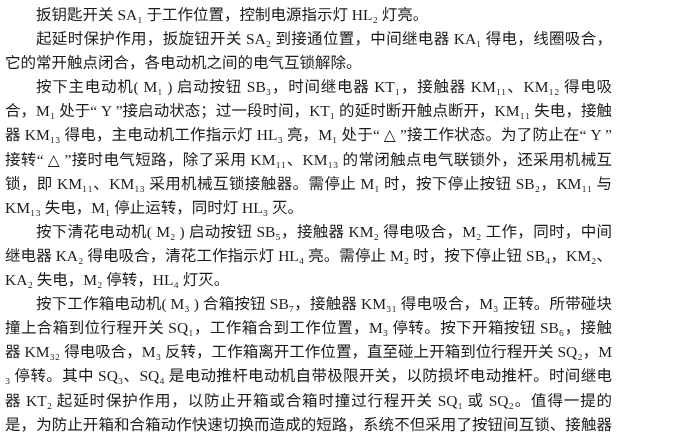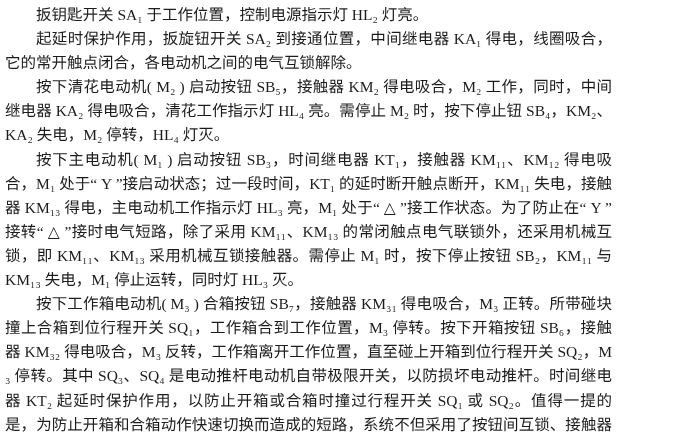--- a/index.html
+++ b/index.html
@@ -26,16 +26,16 @@
     text-indent: 2em;
     word-break: break-all;
   }
 </style>
 </head>
 <body>
 
 <div class="page">
   <p>扳钥匙开关 SA₁ 于工作位置，控制电源指示灯 HL₂ 灯亮。</p>
   <p>起延时保护作用，扳旋钮开关 SA₂ 到接通位置，中间继电器 KA₁ 得电，线圈吸合，它的常开触点闭合，各电动机之间的电气互锁解除。</p>
+  <p>按下主电动机( M₁ ) 启动按钮 SB₃，时间继电器 KT₁，接触器 KM₁₁、KM₁₂ 得电吸合，M₁ 处于“ Y ”接启动状态；过一段时间，KT₁ 的延时断开触点断开，KM₁₁ 失电，接触器 KM₁₃ 得电，主电动机工作指示灯 HL₃ 亮，M₁ 处于“ △ ”接工作状态。为了防止在“ Y ”接转“ △ ”接时电气短路，除了采用 KM₁₁、KM₁₃ 的常闭触点电气联锁外，还采用机械互锁，即 KM₁₁、KM₁₃ 采用机械互锁接触器。需停止 M₁ 时，按下停止按钮 SB₂，KM₁₁ 与 KM₁₃ 失电，M₁ 停止运转，同时灯 HL₃ 灭。</p>
   <p>按下清花电动机( M₂ ) 启动按钮 SB₅，接触器 KM₂ 得电吸合，M₂ 工作，同时，中间继电器 KA₂ 得电吸合，清花工作指示灯 HL₄ 亮。需停止 M₂ 时，按下停止钮 SB₄，KM₂、KA₂ 失电，M₂ 停转，HL₄ 灯灭。</p>
-  <p>按下主电动机( M₁ ) 启动按钮 SB₃，时间继电器 KT₁，接触器 KM₁₁、KM₁₂ 得电吸合，M₁ 处于“ Y ”接启动状态；过一段时间，KT₁ 的延时断开触点断开，KM₁₁ 失电，接触器 KM₁₃ 得电，主电动机工作指示灯 HL₃ 亮，M₁ 处于“ △ ”接工作状态。为了防止在“ Y ”接转“ △ ”接时电气短路，除了采用 KM₁₁、KM₁₃ 的常闭触点电气联锁外，还采用机械互锁，即 KM₁₁、KM₁₃ 采用机械互锁接触器。需停止 M₁ 时，按下停止按钮 SB₂，KM₁₁ 与 KM₁₃ 失电，M₁ 停止运转，同时灯 HL₃ 灭。</p>
   <p>按下工作箱电动机( M₃ ) 合箱按钮 SB₇，接触器 KM₃₁ 得电吸合，M₃ 正转。所带碰块撞上合箱到位行程开关 SQ₁，工作箱合到工作位置，M₃ 停转。按下开箱按钮 SB₆，接触器 KM₃₂ 得电吸合，M₃ 反转，工作箱离开工作位置，直至碰上开箱到位行程开关 SQ₂，M₃ 停转。其中 SQ₃、SQ₄ 是电动推杆电动机自带极限开关，以防损坏电动推杆。时间继电器 KT₂ 起延时保护作用，以防止开箱或合箱时撞过行程开关 SQ₁ 或 SQ₂。值得一提的是，为防止开箱和合箱动作快速切换而造成的短路，系统不但采用了按钮间互锁、接触器之间电气互锁，还采用了新型的机械联锁接触器，提高了此线路的可靠性。</p>
 </div>
 
 </body></html>

